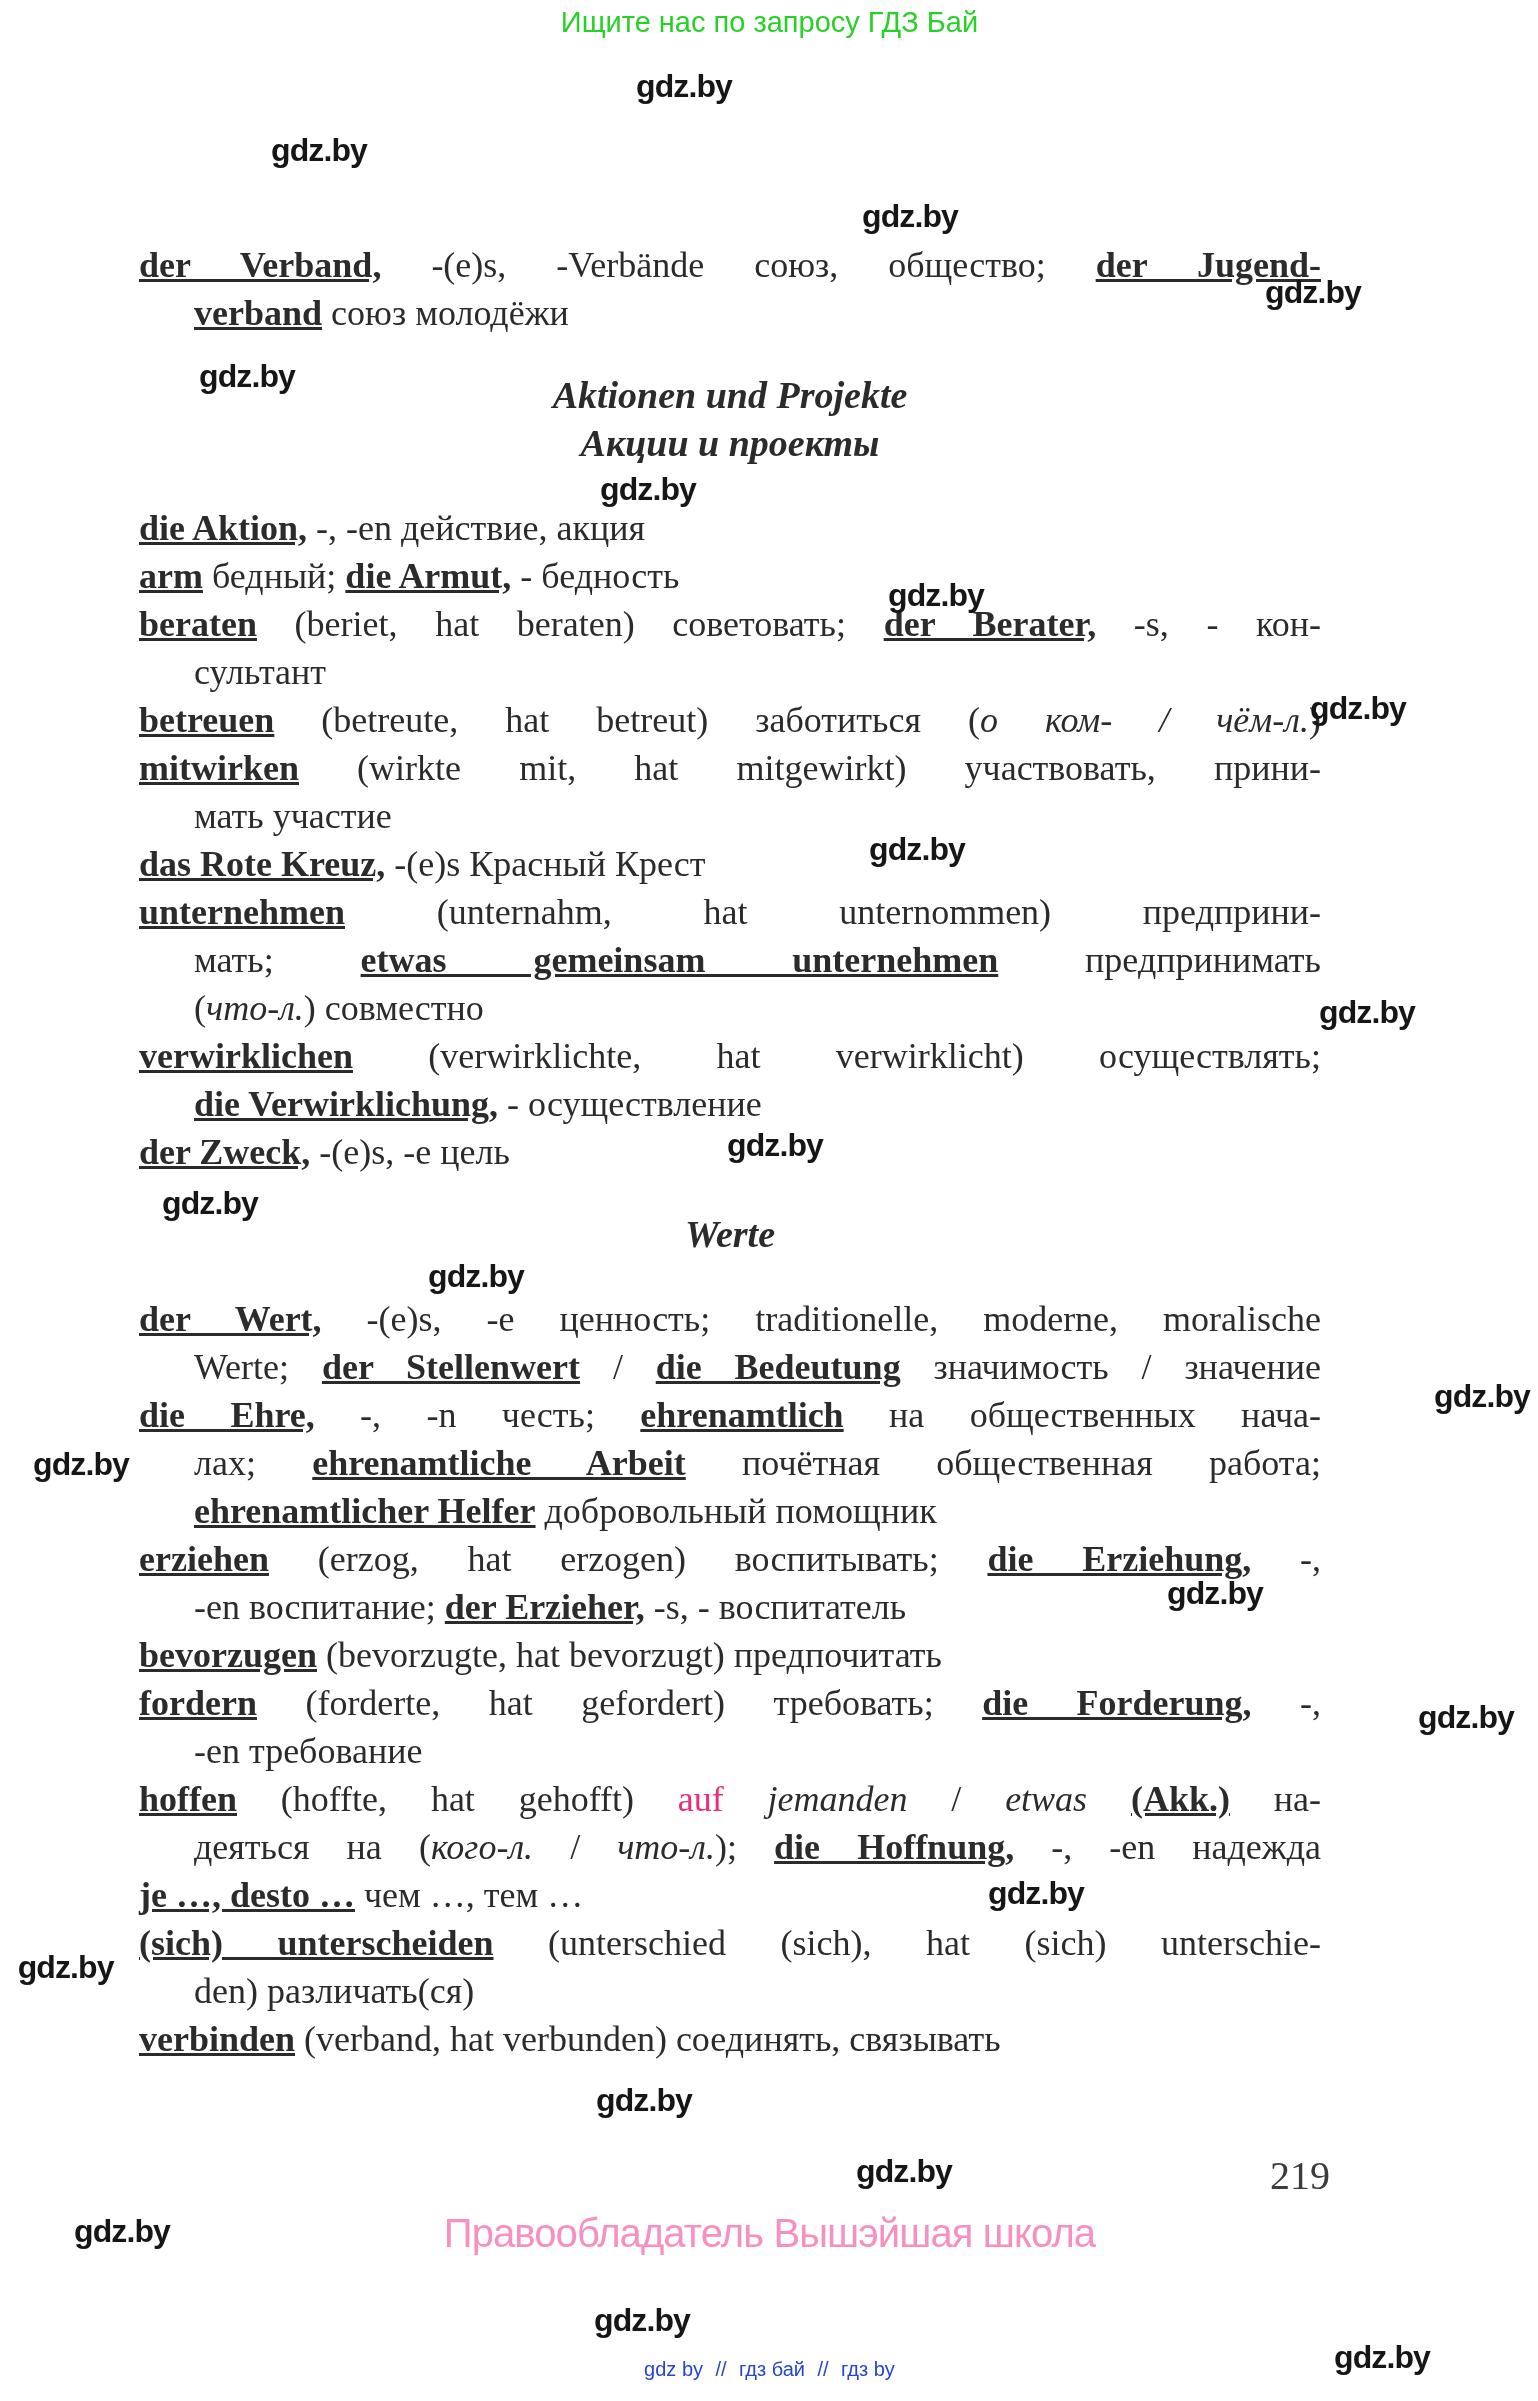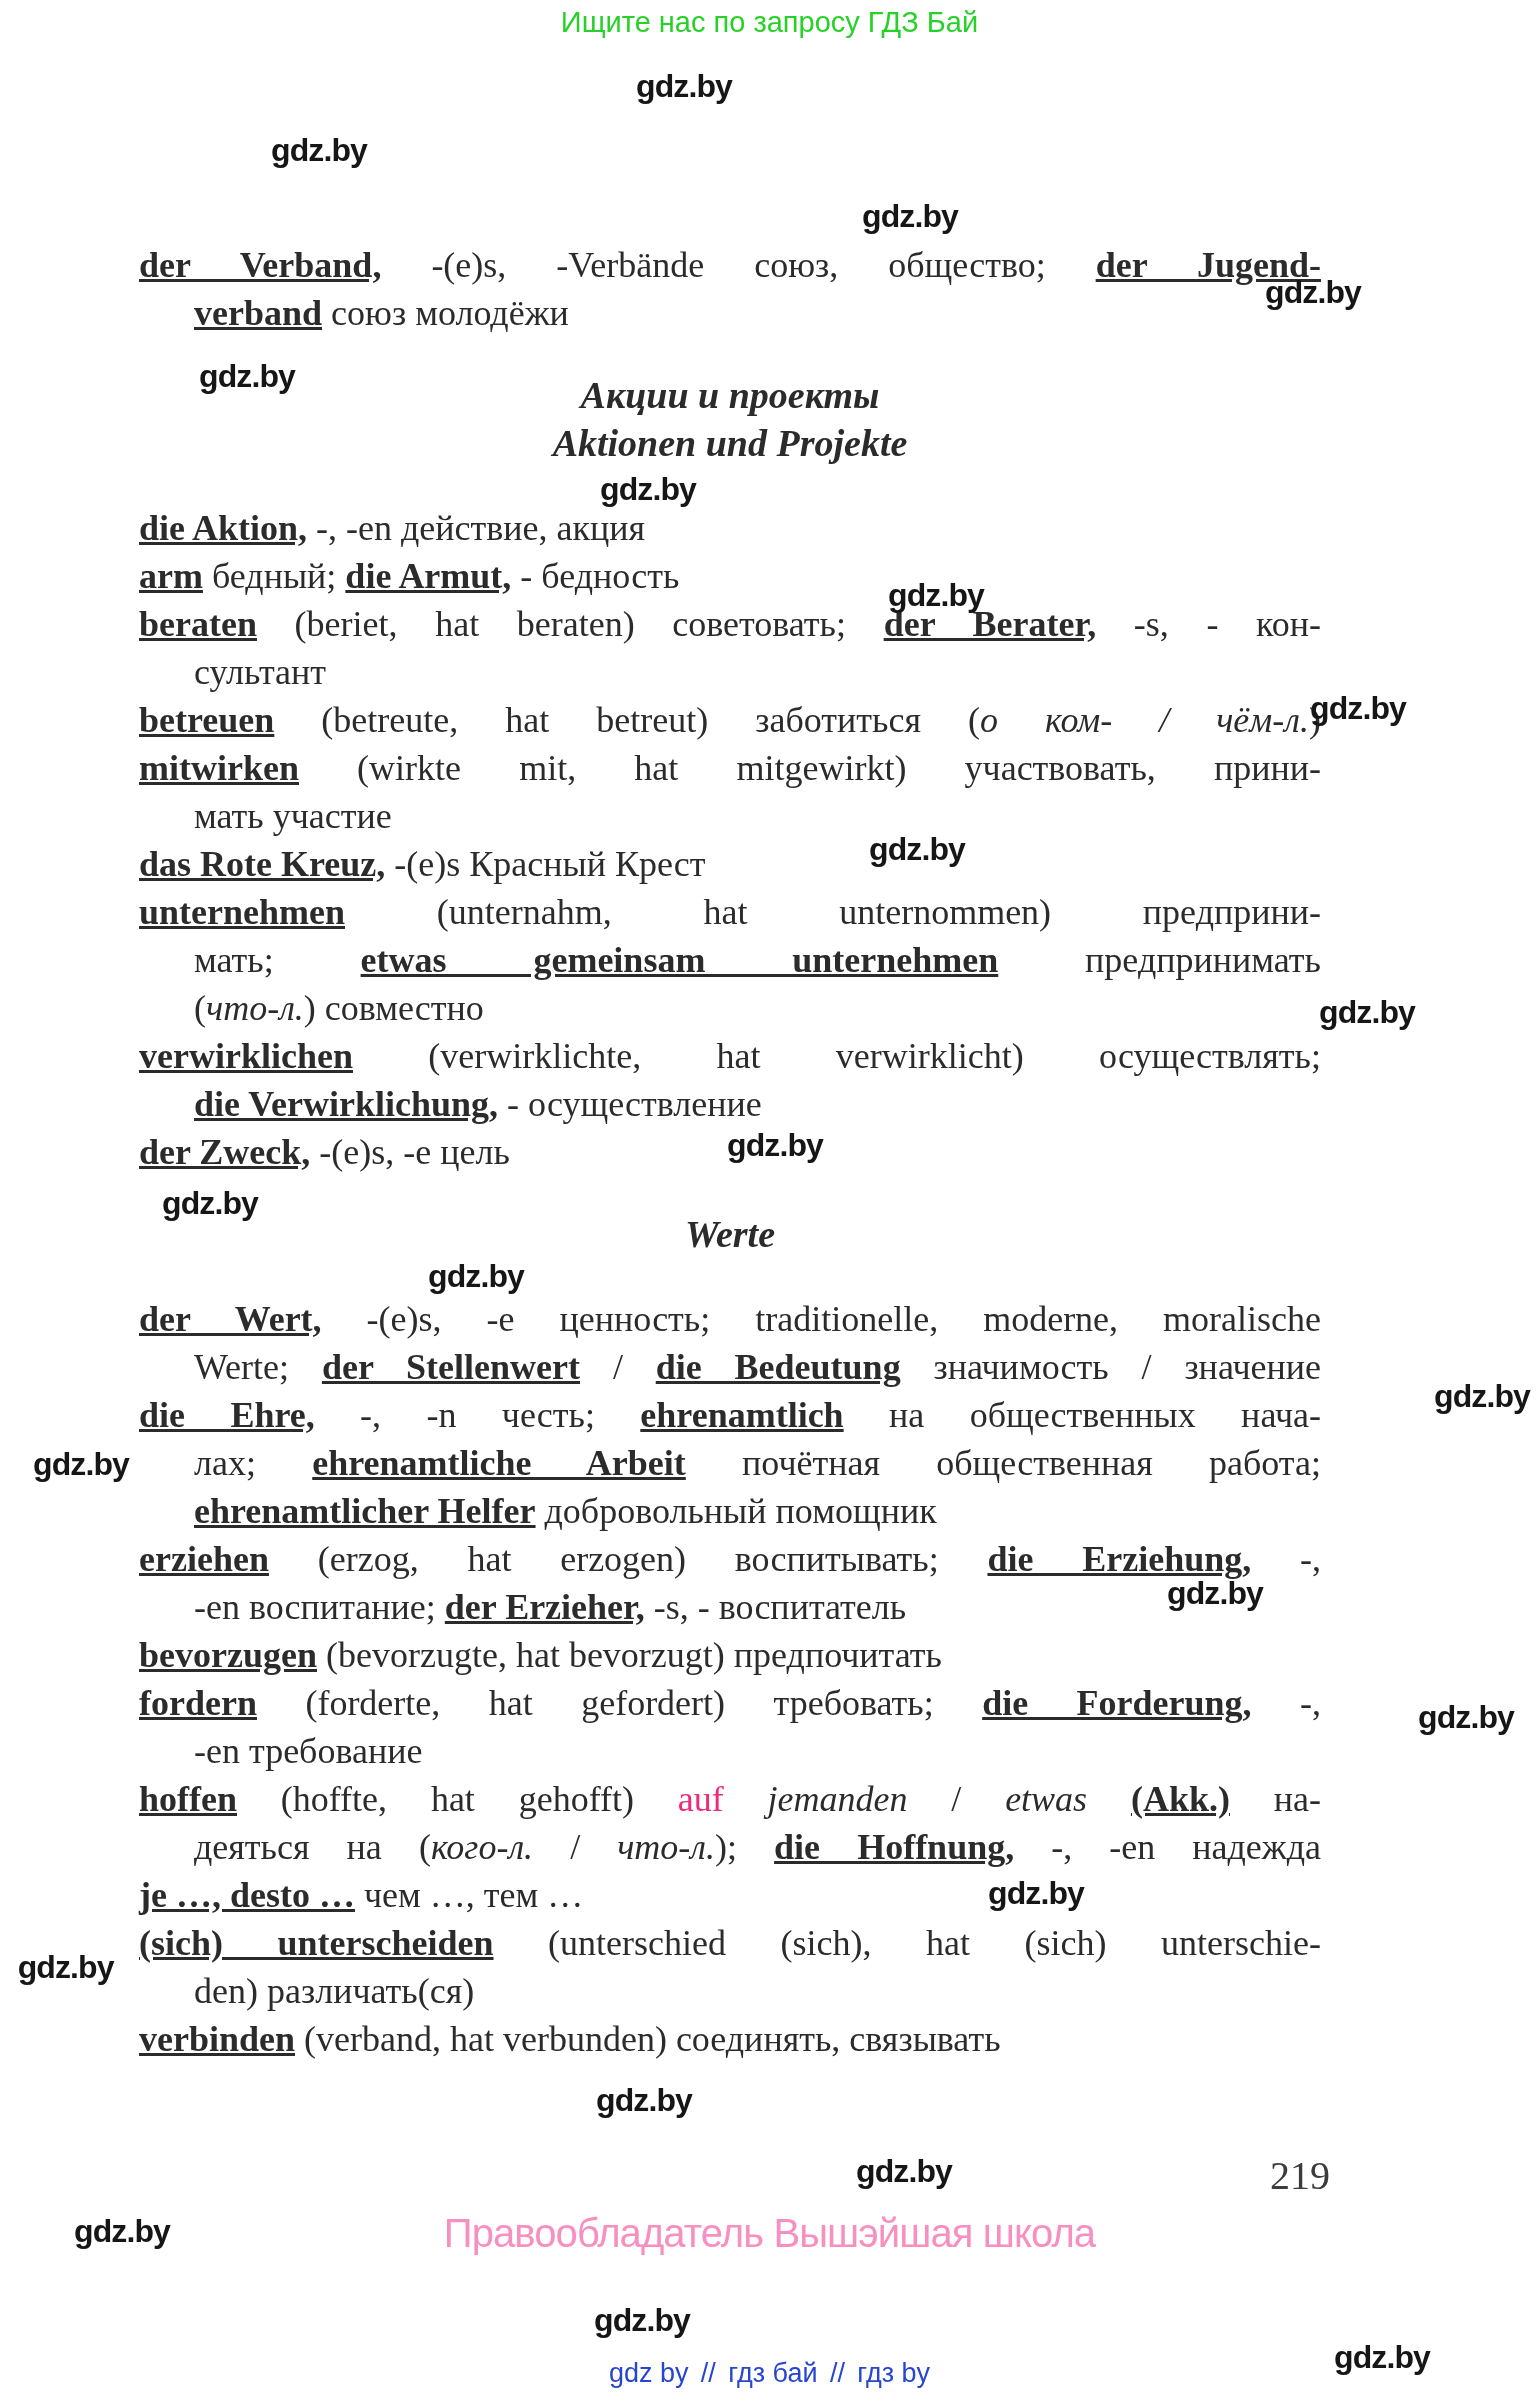--- a/index.html
+++ b/index.html
@@ -46,38 +46,38 @@
     position:absolute;left:1259px;top:2152px;width:71px;text-align:right;
     font-size:40px;color:var(--page-number);
   }
   .copyright{
     position:absolute;top:2211px;left:0;width:100%;text-align:center;
     font-family:"Liberation Sans", sans-serif;font-size:40px;
     color:var(--copyright-pink);letter-spacing:-0.9px;
   }
   .footer{
     position:absolute;top:2358px;left:0;width:100%;text-align:center;
-    font-family:"Liberation Sans", sans-serif;font-size:27px;
+    font-family:"Liberation Sans", sans-serif;font-size:20px;
     color:var(--link-blue);
   }
   .footer a{color:inherit;text-decoration:none;margin:0 10.6px;cursor:pointer;}
   .footer .sep{margin:0 1.8px;}
 </style>
 </head>
 <body>
 
 <div class="page">
 
   <div class="banner">Ищите нас по запросу ГДЗ Бай</div>
 
   <div class="vocab">
       <div class="vline just"><span class="b">der Verband,</span><span class=""> -(e)s, -Verbände союз, общество; </span><span class="b">der Jugend-</span></div>
       <div class="vline ind"><span class="b">verband</span><span class=""> союз молодёжи</span></div>
+      <div class="vh">Aktionen und Projekte</div>
       <div class="vh">Акции и проекты</div>
-      <div class="vh">Aktionen und Projekte</div>
       <div class="vline"><span class="b">die Aktion,</span><span class=""> -, -en действие, акция</span></div>
       <div class="vline"><span class="b">arm</span><span class=""> бедный; </span><span class="b">die Armut,</span><span class=""> - бедность</span></div>
       <div class="vline just"><span class="b">beraten</span><span class=""> (beriet, hat beraten) советовать; </span><span class="b">der Berater,</span><span class=""> -s, - кон-</span></div>
       <div class="vline ind"><span class="">сультант</span></div>
       <div class="vline just"><span class="b">betreuen</span><span class=""> (betreute, hat betreut) заботиться (</span><span class="i">о ком- / чём-л.</span><span class="">)</span></div>
       <div class="vline just"><span class="b">mitwirken</span><span class=""> (wirkte mit, hat mitgewirkt) участвовать, прини-</span></div>
       <div class="vline ind"><span class="">мать участие</span></div>
       <div class="vline"><span class="b">das Rote Kreuz,</span><span class=""> -(e)s Красный Крест</span></div>
       <div class="vline just"><span class="b">unternehmen</span><span class=""> (unternahm, hat unternommen) предприни-</span></div>
       <div class="vline ind just"><span class="">мать; </span><span class="b">etwas gemeinsam unternehmen</span><span class=""> предпринимать</span></div>

